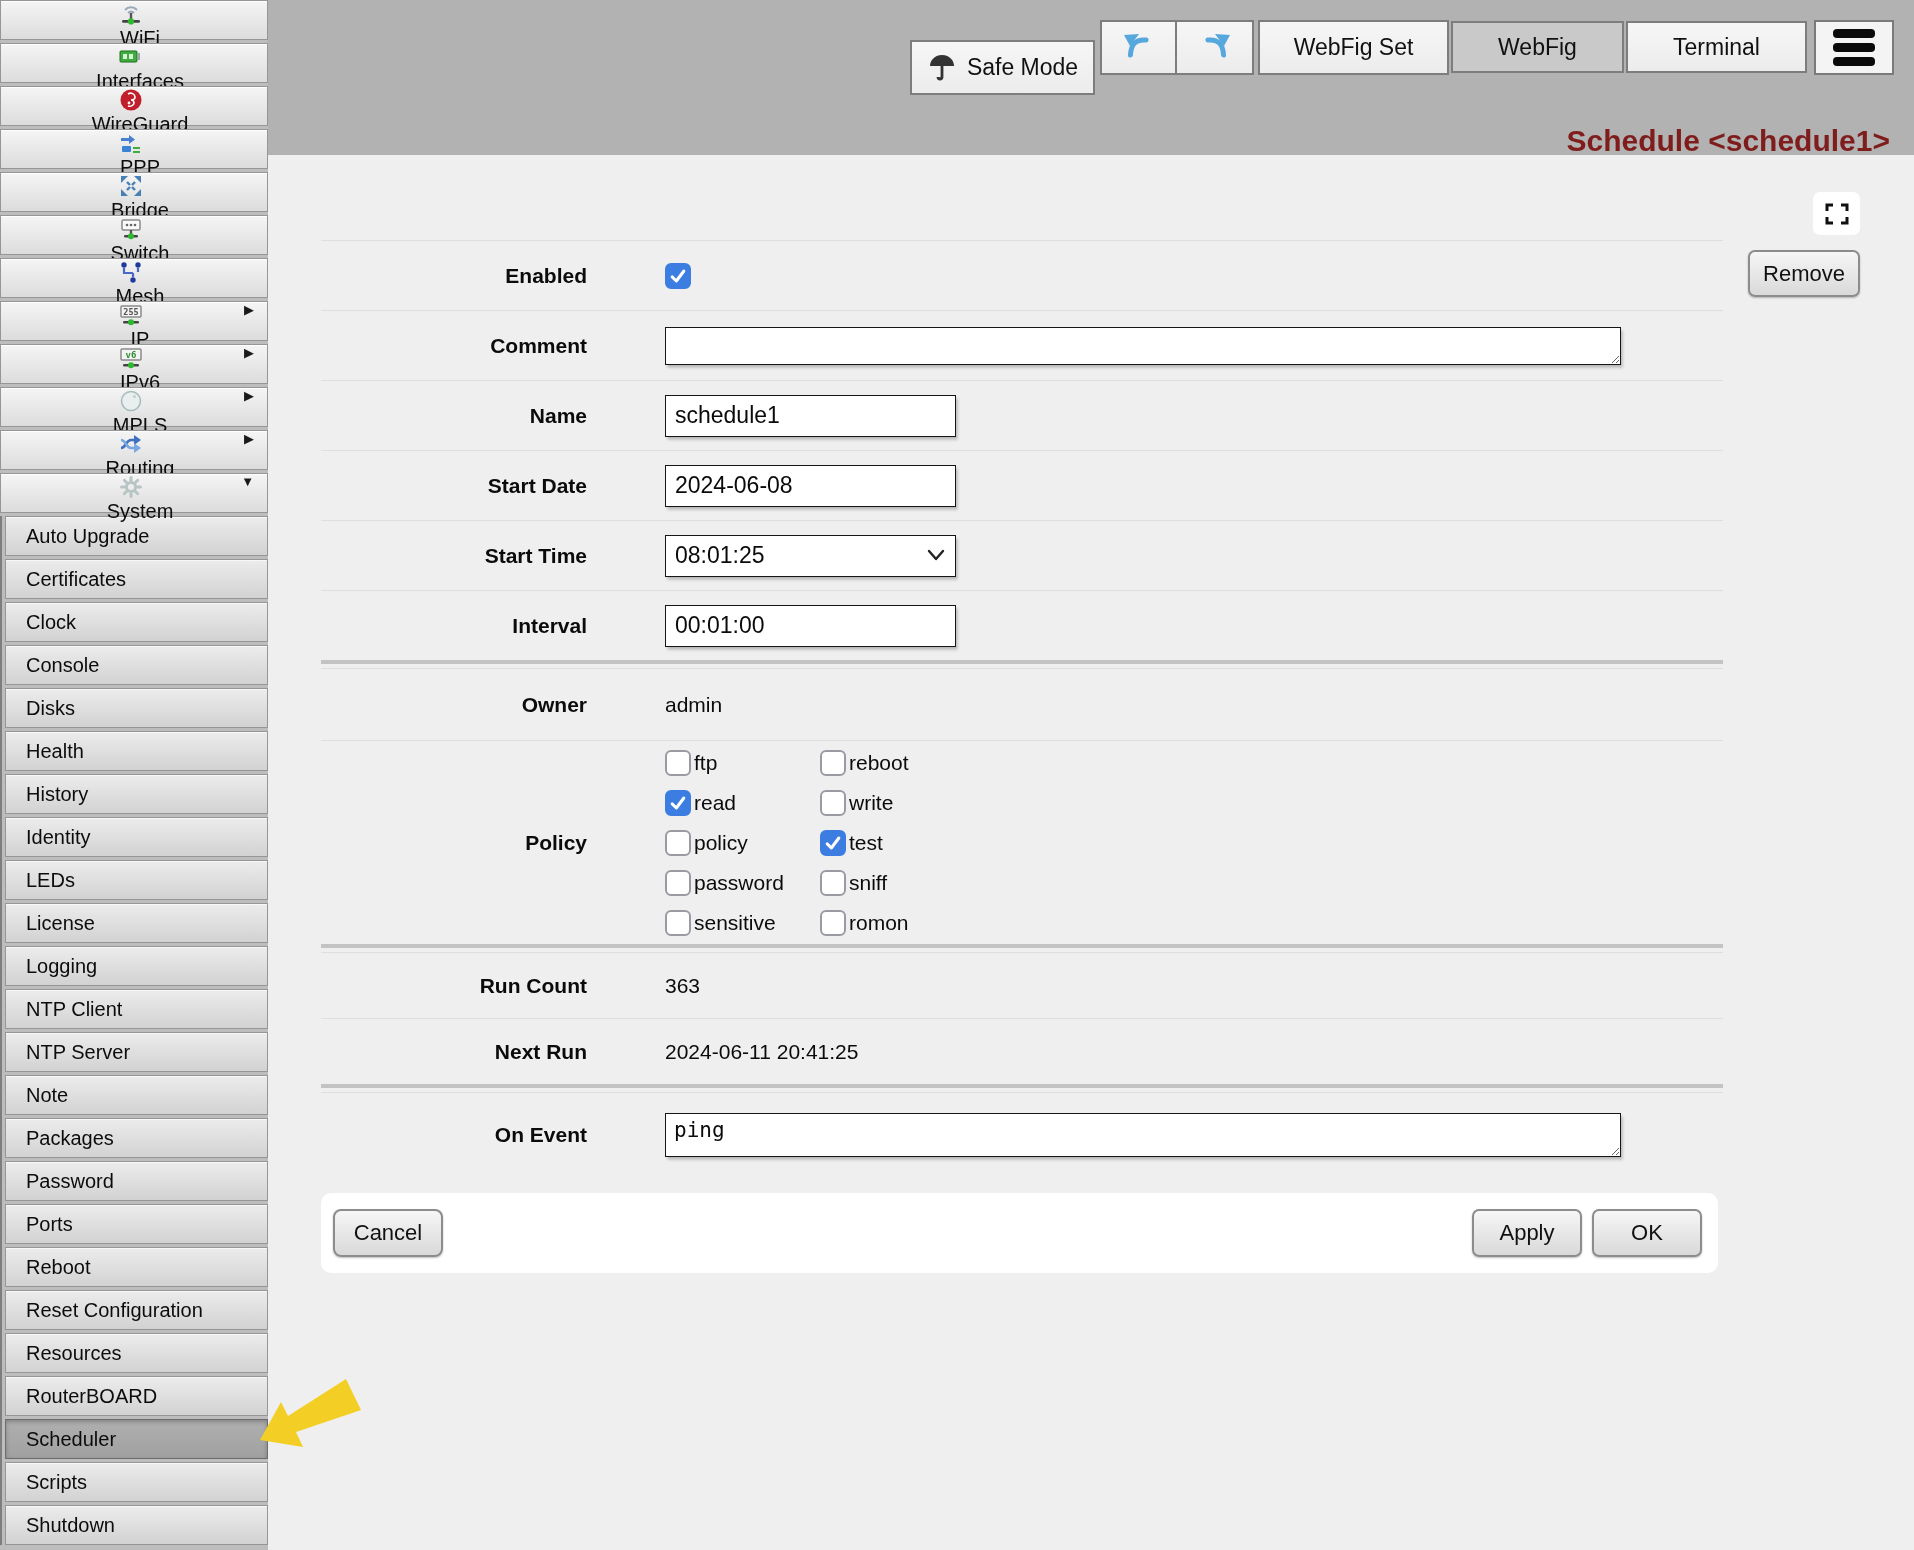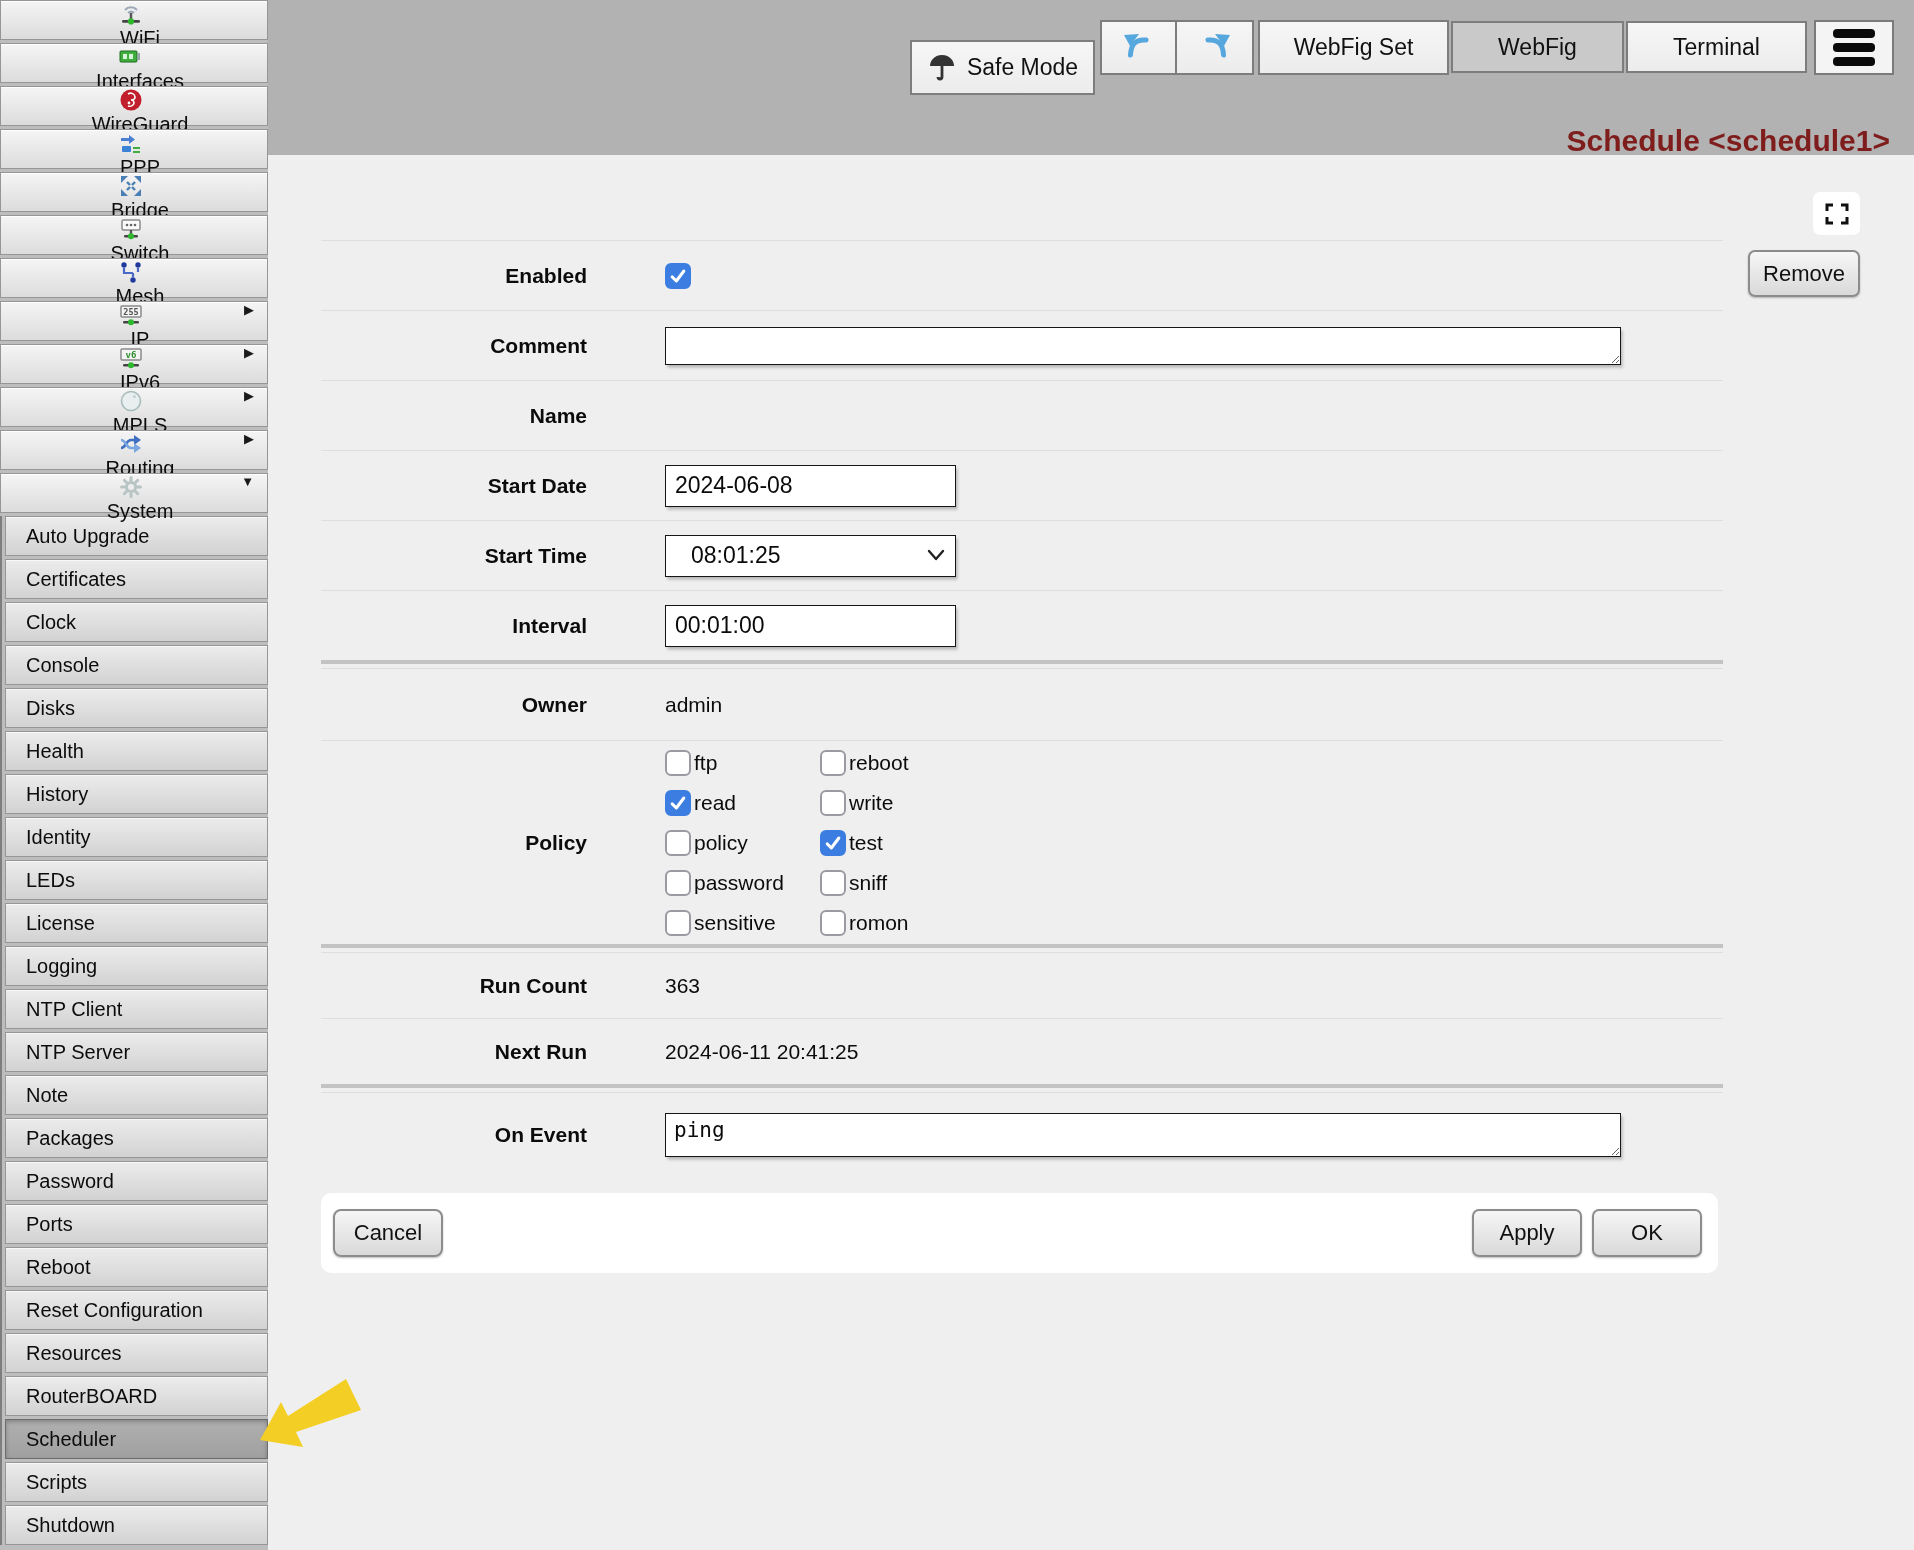--- a/index.html
+++ b/index.html
@@ -54,21 +54,21 @@
   .frow.onevent { height:84px; }
   .flabel { width:266px; text-align:right; font-weight:bold; font-size:21px; color:#0b0b0b; flex:0 0 266px; }
   .fval { margin-left:78px; font-size:21px; color:#0b0b0b; }
   .dsep { height:8px; border-top:4px solid #c3c3c3; }
 
   input.ti, textarea.ta, .selbox { border:1px solid #161616; background:#fff; font-size:23px; color:#0a0a0a;
     box-shadow:1.5px 2.5px 3px rgba(0,0,0,.25); font-family:"Liberation Sans",sans-serif; }
   input.ti { margin-left:78px; width:291px; height:42px; padding:0 9px; }
   textarea.ta { margin-left:78px; width:956px; height:38px; padding:4px 8px; resize:both; font-size:20px; }
   textarea.ta.mono { height:44px; font-family:"DejaVu Sans Mono",monospace; font-size:21px; }
-  .selbox { margin-left:78px; width:291px; height:42px; display:flex; align-items:center; padding:0 25px; position:relative; cursor:pointer; }
+  .selbox { margin-left:78px; width:291px; height:42px; display:flex; align-items:center; padding:0 9px; position:relative; cursor:pointer; }
   .selbox .chev { position:absolute; right:10px; top:13px; }
 
   .cb { display:flex; align-items:center; cursor:pointer; }
   .cb .box { width:26px; height:26px; border-radius:6px; background:#fff; border:2.5px solid #9a9aa2;
     display:flex; align-items:center; justify-content:center; flex:0 0 26px; }
   .cb.checked .box { background:#3b7de0; border-color:#3b7de0; }
   .cb .cb-label { font-size:21px; margin-left:3px; color:#0b0b0b; }
   .enabled-cb { margin-left:78px; }
   .policy-grid { margin-left:78px; display:grid; grid-template-columns:155px 200px; row-gap:14px; }
 
@@ -379,20 +379,21 @@
         </div>
       </div>
 
       <div class="frow">
         <div class="flabel">Comment</div>
         <textarea class="ta" spellcheck="false" style=""></textarea>
       </div>
 
       <div class="frow">
         <div class="flabel">Name</div>
+        <input class="ti" value="schedule1" style="">
       </div>
 
       <div class="frow">
         <div class="flabel">Start Date</div>
         <input class="ti" value="2024-06-08" style="">
       </div>
 
       <div class="frow">
         <div class="flabel">Start Time</div>
         <div class="selbox">

